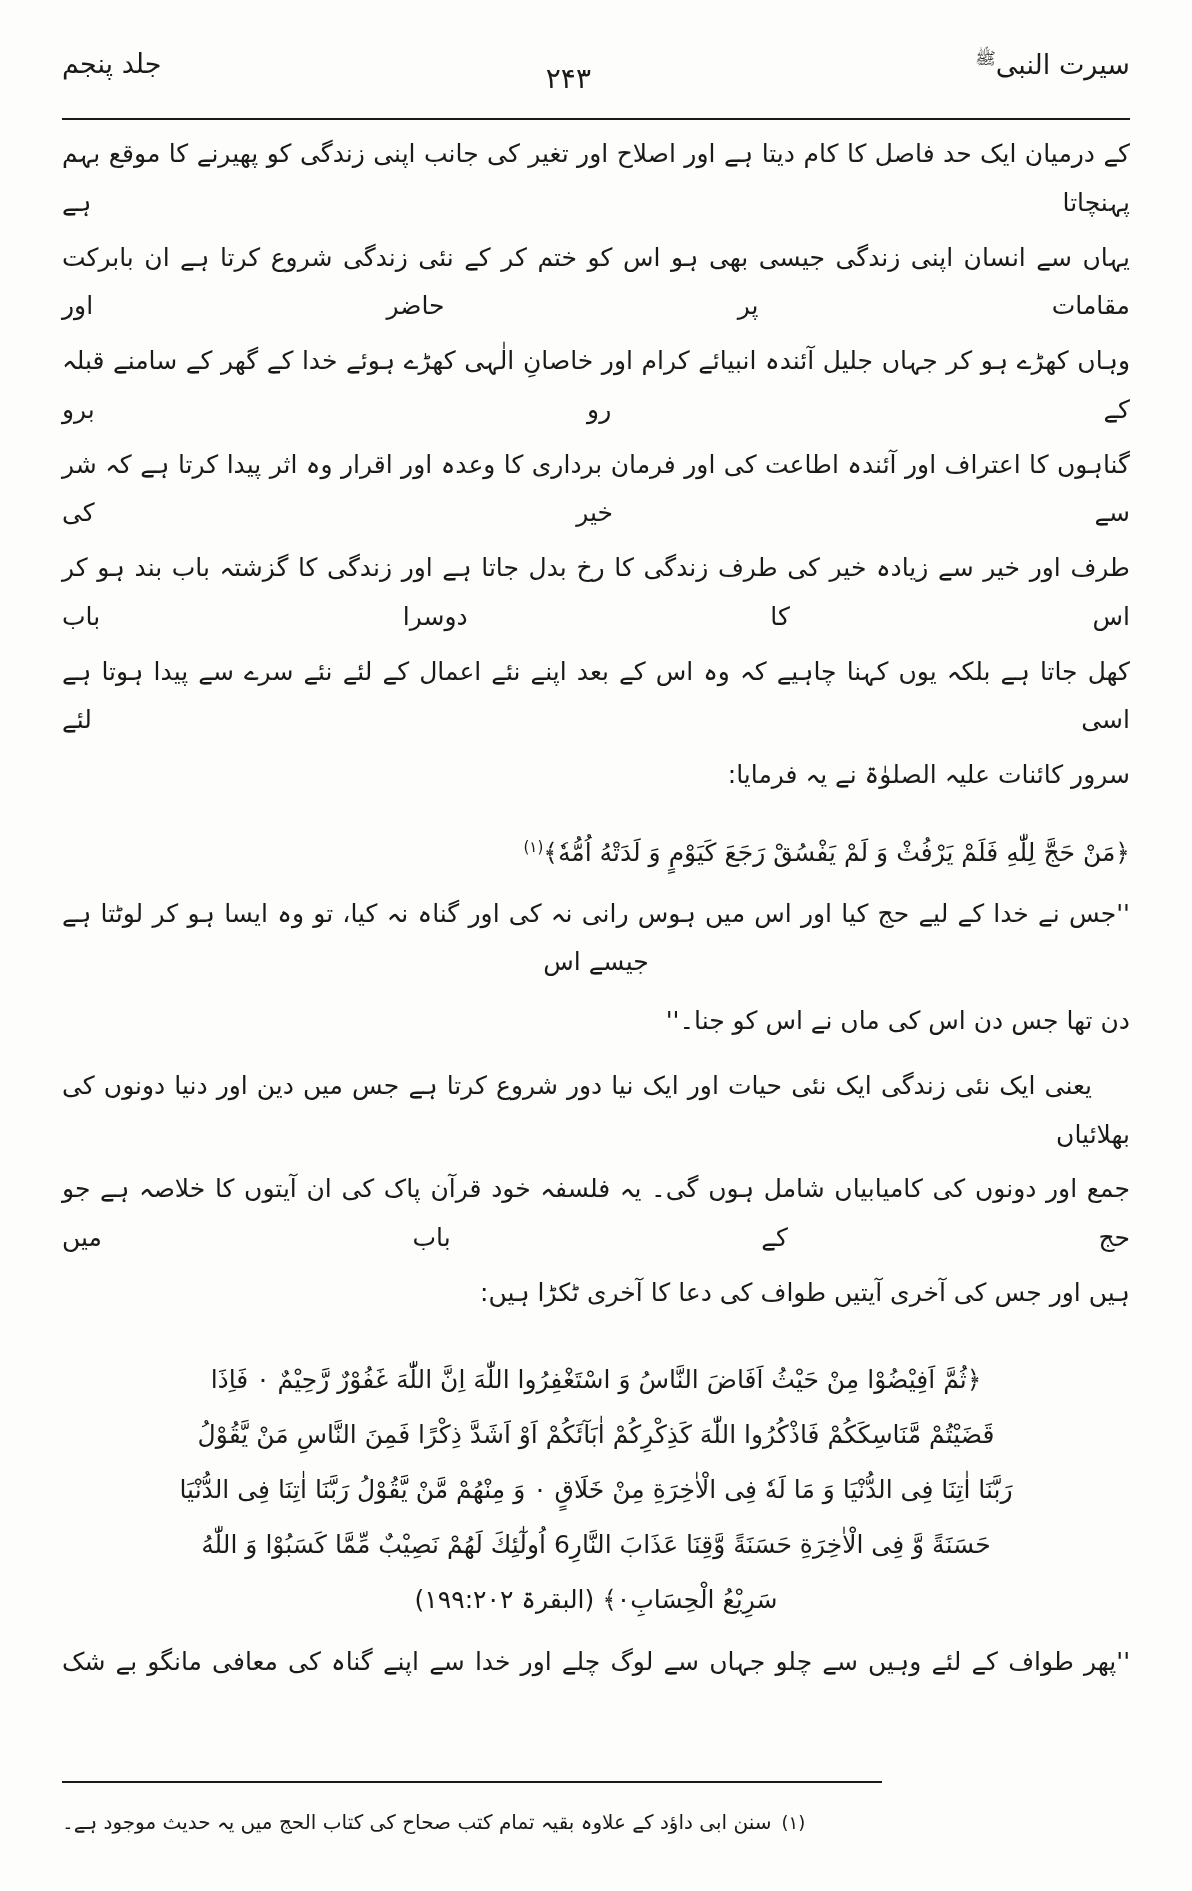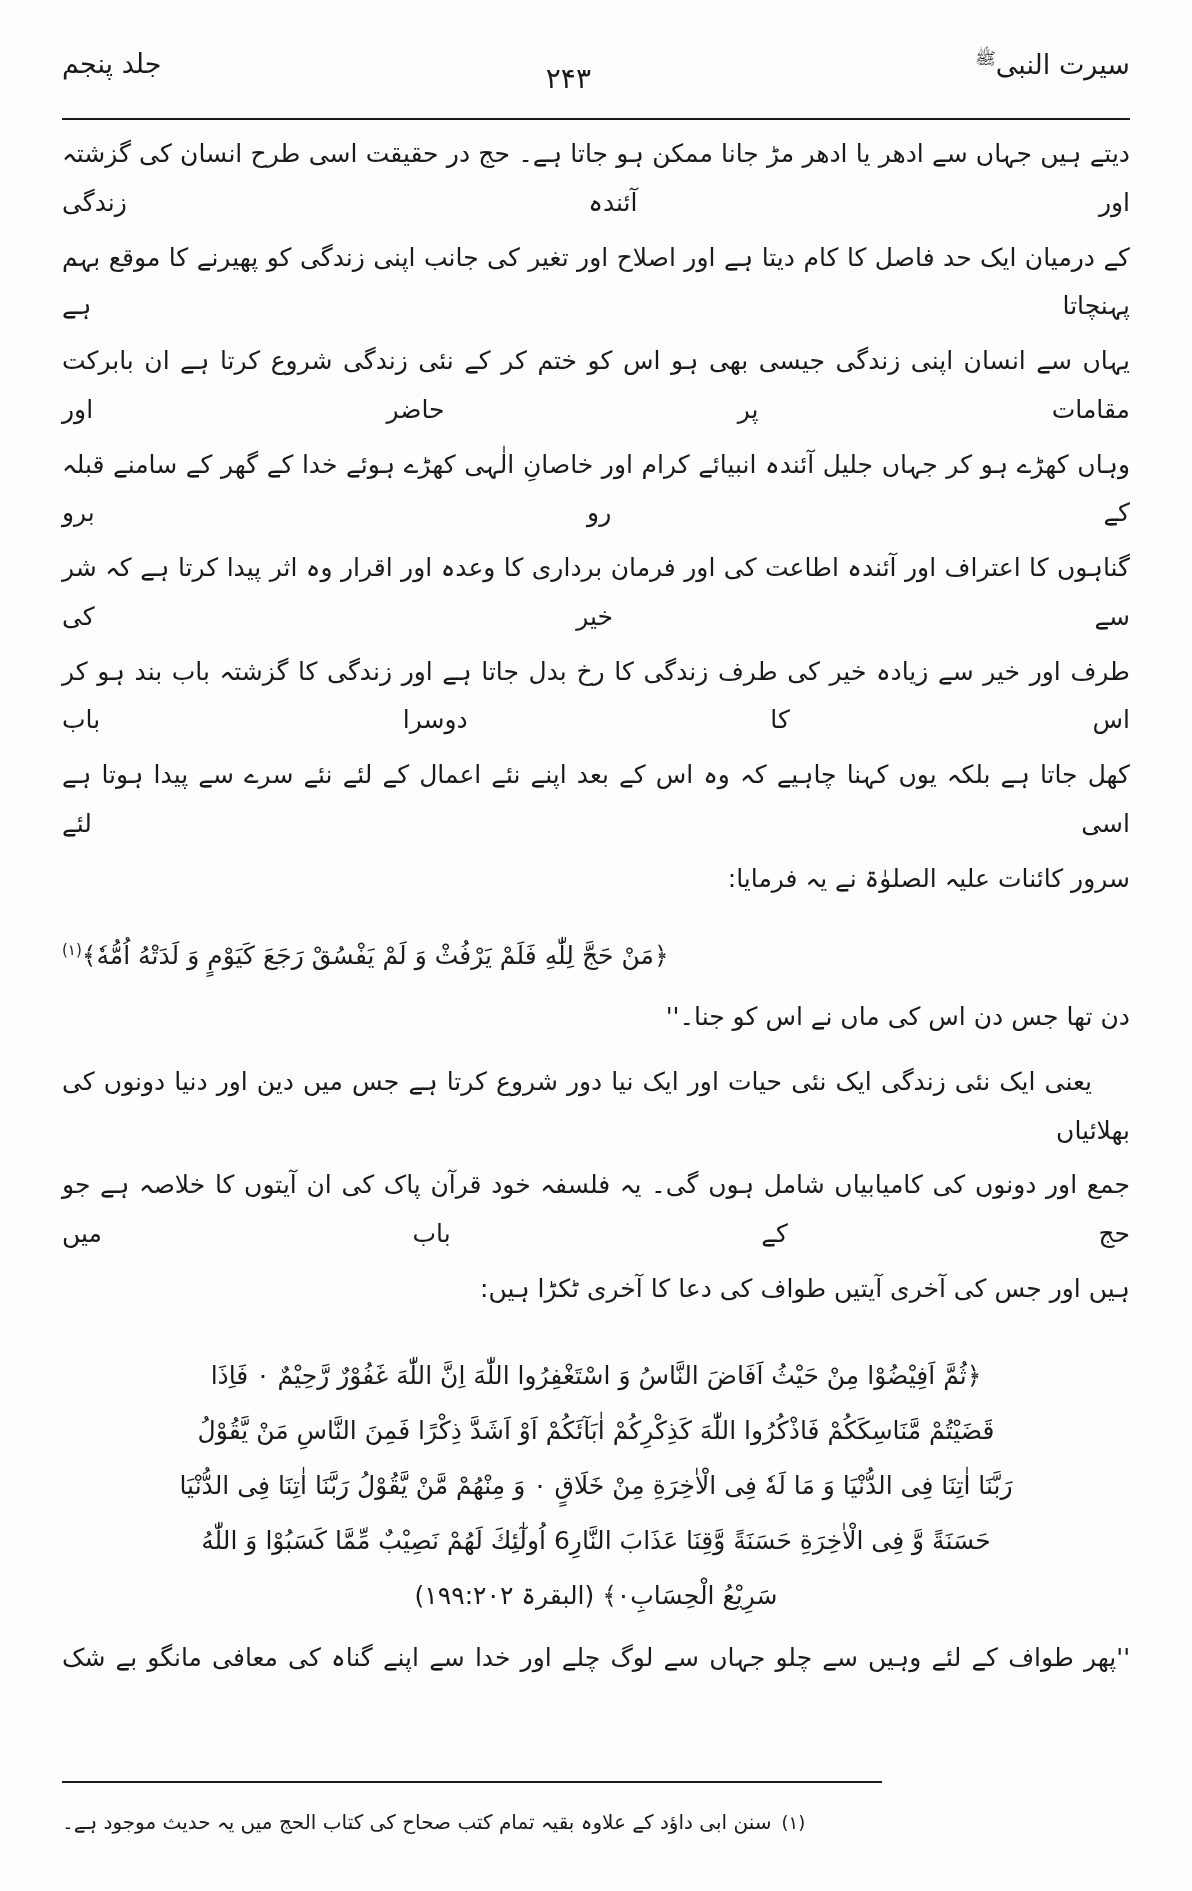--- a/index.html
+++ b/index.html
@@ -76,21 +76,21 @@
   p.urdu.last-right {
     text-align-last: right;
   }
   p.urdu.indent {
     text-indent: 38px;
   }
   .arabic-block {
     font-family: "DejaVu Sans", serif;
     font-size: 25px;
     line-height: 2.15;
-    text-align: left;
+    text-align: right;
     margin: 14px 0 10px 0;
     letter-spacing: 0.4px;
   }
   .arabic-block.justified {
     text-align: justify;
     text-align-last: center;
     line-height: 2.2;
   }
   .quote {
     font-size: 25px;
@@ -147,35 +147,35 @@
     <div class="header-right">
       <span>سیرت النبی</span><span class="header-pbuh">ﷺ</span>
     </div>
     <div class="header-center">۲۴۳</div>
     <div class="header-left">جلد پنجم</div>
   </div>
   <div class="header-rule"></div>
 
   <div class="body">
 
-    <p class="urdu">دیتے ہیں جہاں سے ادھر یا ادھر مڑ جانا ممکن ہو جاتا ہے۔ حج در حقیقت اسی طرح انسان کی گزشتہ اور آئندہ زندگی</p>
     <p class="urdu">کے درمیان ایک حد فاصل کا کام دیتا ہے اور اصلاح اور تغیر کی جانب اپنی زندگی کو پھیرنے کا موقع بہم پہنچاتا ہے</p>
     <p class="urdu">یہاں سے انسان اپنی زندگی جیسی بھی ہو اس کو ختم کر کے نئی زندگی شروع کرتا ہے ان بابرکت مقامات پر حاضر اور</p>
     <p class="urdu">وہاں کھڑے ہو کر جہاں جلیل آئندہ انبیائے کرام اور خاصانِ الٰہی کھڑے ہوئے خدا کے گھر کے سامنے قبلہ کے رو برو</p>
     <p class="urdu">گناہوں کا اعتراف اور آئندہ اطاعت کی اور فرمان برداری کا وعدہ اور اقرار وہ اثر پیدا کرتا ہے کہ شر سے خیر کی</p>
     <p class="urdu">طرف اور خیر سے زیادہ خیر کی طرف زندگی کا رخ بدل جاتا ہے اور زندگی کا گزشتہ باب بند ہو کر اس کا دوسرا باب</p>
     <p class="urdu">کھل جاتا ہے بلکہ یوں کہنا چاہیے کہ وہ اس کے بعد اپنے نئے اعمال کے لئے نئے سرے سے پیدا ہوتا ہے اسی لئے</p>
     <p class="urdu last-right">سرور کائنات علیہ الصلوٰۃ نے یہ فرمایا:</p>
 
     <div class="spacer-sm"></div>
 
     <div class="arabic-block">
       <span>﴿مَنْ حَجَّ لِلّٰهِ فَلَمْ يَرْفُثْ وَ لَمْ يَفْسُقْ رَجَعَ كَيَوْمٍ وَ لَدَتْهُ اُمُّهٗ﴾</span><span class="sup-ref">(۱)</span>
     </div>
 
+    <p class="quote">''جس نے خدا کے لیے حج کیا اور اس میں ہوس رانی نہ کی اور گناہ نہ کیا، تو وہ ایسا ہو کر لوٹتا ہے جیسے اس</p>
     <p class="quote right-last">دن تھا جس دن اس کی ماں نے اس کو جنا۔''</p>
 
     <div class="spacer-sm"></div>
 
     <p class="urdu indent">یعنی ایک نئی زندگی ایک نئی حیات اور ایک نیا دور شروع کرتا ہے جس میں دین اور دنیا دونوں کی بھلائیاں</p>
     <p class="urdu">جمع اور دونوں کی کامیابیاں شامل ہوں گی۔ یہ فلسفہ خود قرآن پاک کی ان آیتوں کا خلاصہ ہے جو حج کے باب میں</p>
     <p class="urdu last-right">ہیں اور جس کی آخری آیتیں طواف کی دعا کا آخری ٹکڑا ہیں:</p>
 
     <div class="spacer-md"></div>
 

